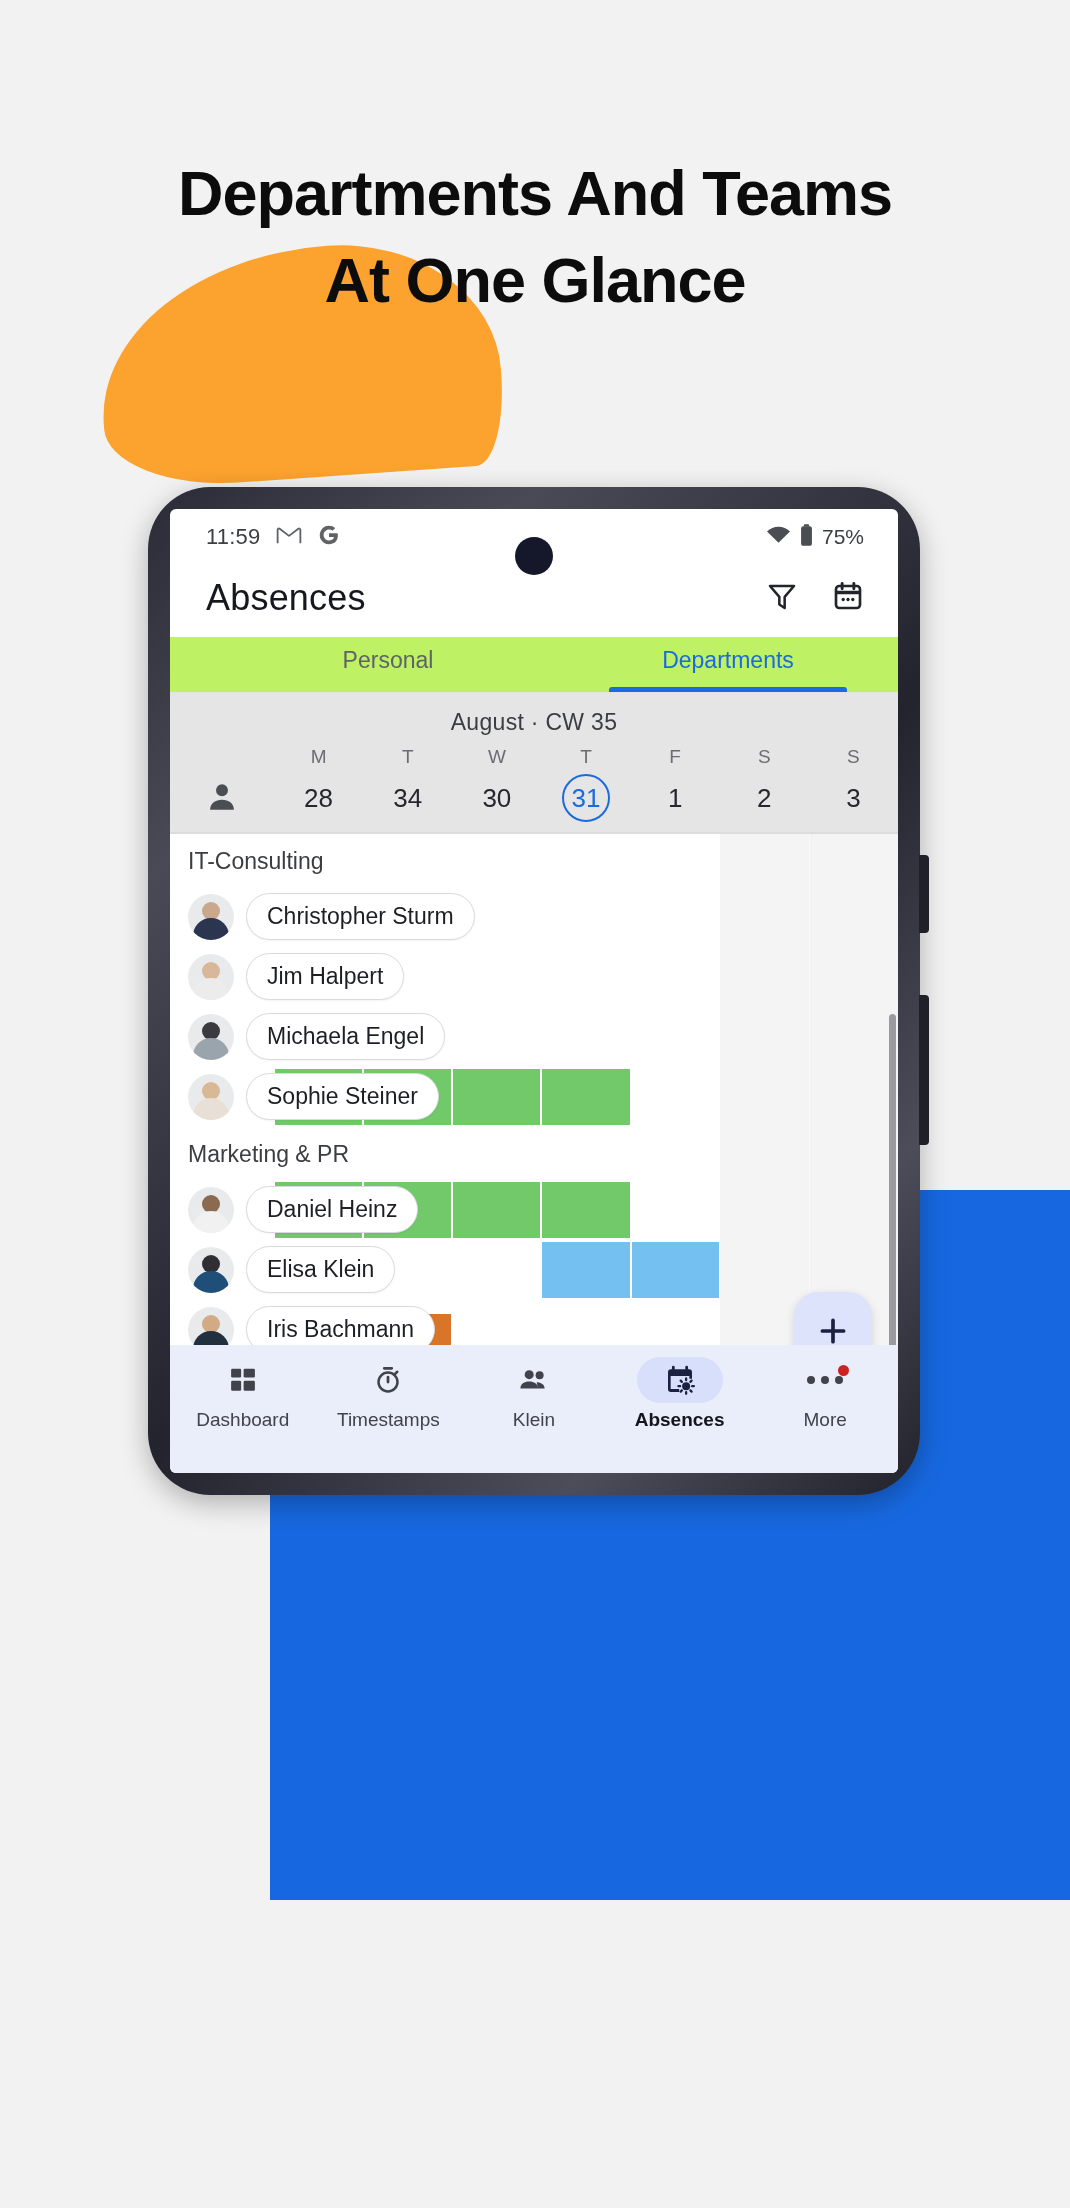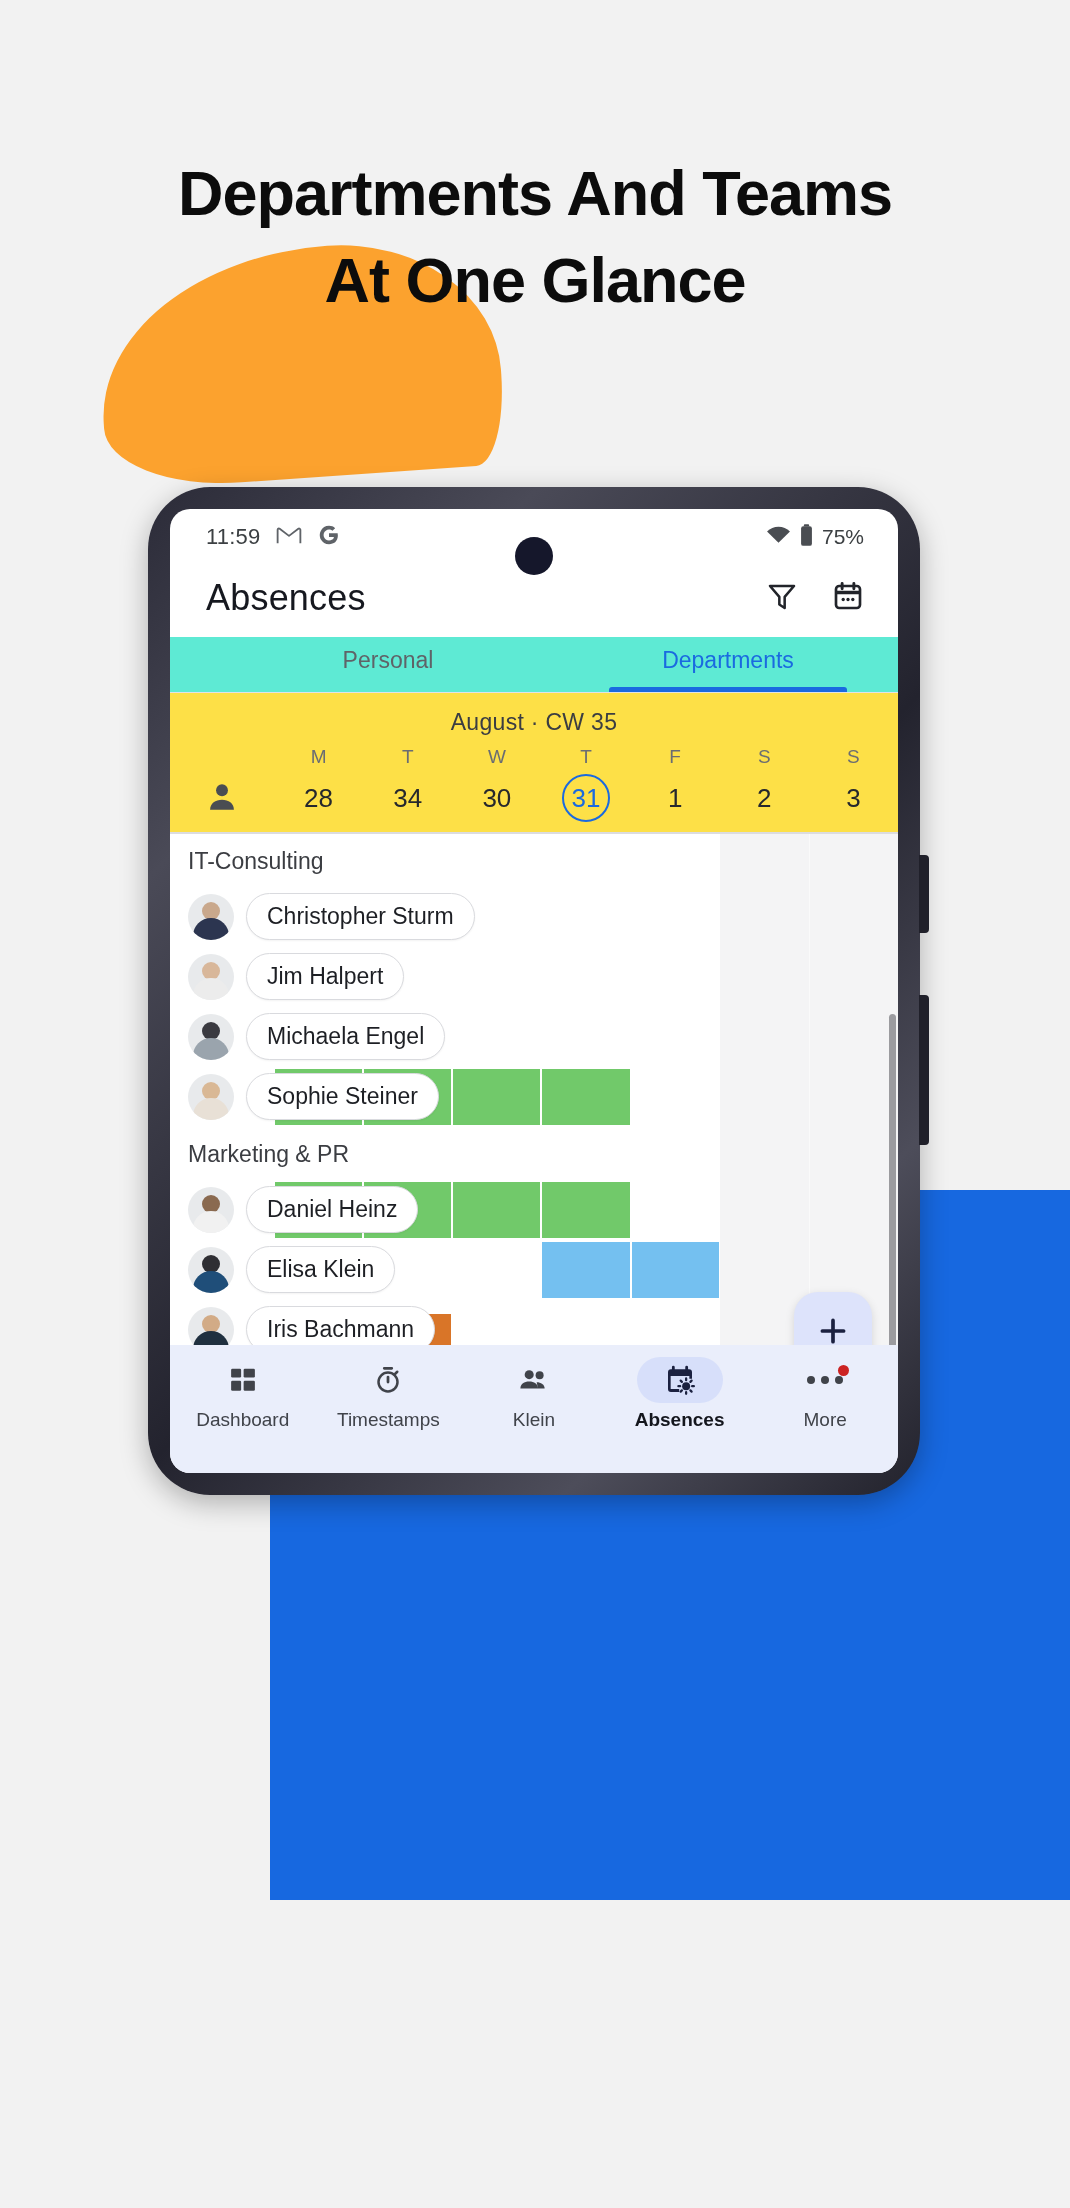--- a/index.html
+++ b/index.html
@@ -57,21 +57,21 @@
     background: #20202a; border-radius: 0 4px 4px 0; z-index: 11;
   }
   .phone-btn-2 {
     position: absolute; right: -9px; top: 508px; width: 10px; height: 150px;
     background: #20202a; border-radius: 0 4px 4px 0; z-index: 11;
   }
   .screen {
     position: absolute; left: 22px; top: 22px;
     width: 728px; height: 964px;
     background: #ffffff;
-    border-radius: 20px;
+    border-radius: 6px;
     overflow: hidden;
   }
 
   
   .statusbar {
     position: relative; height: 56px; width: 100%;
     display: flex; align-items: center;
     padding: 0 34px 0 36px;
     color: #5f6368;
     font-size: 21px;
@@ -89,34 +89,34 @@
   
   .appbar {
     display: flex; align-items: center;
     padding: 12px 34px 18px 36px;
     background: #fff;
   }
   .appbar-title { font-size: 36px; color: #16181f; letter-spacing: .2px; }
   .appbar-actions { margin-left: auto; display: flex; align-items: center; gap: 34px; }
 
   
-  .tabs { display: flex; background: #5eead4; padding-left: 48px; }
+  .tabs { display: flex; background: #bef264; padding-left: 48px; }
   .tab {
     flex: 1; text-align: center; padding: 10px 0 18px;
     font-size: 23px; color: #5f6368; position: relative;
   }
   .tab.active { color: #1a6ae0; }
   .tab.active::after {
     content: ""; position: absolute; left: 15%; right: 15%; bottom: 0;
     height: 5px; background: #1a6ae0; border-radius: 3px 3px 0 0;
   }
   .tabs-divider { height: 1px; background: #e3e3e6; }
 
   
-  .calstrip { background:#fde047; padding-top: 8px; }
+  .calstrip { background:#e5e5e5; padding-top: 8px; }
   .cal-month {
     text-align: center; font-size: 23px; color: #3b3d42;
     padding: 8px 0 10px; letter-spacing: .3px;
   }
   .cal-grid {
     display: grid;
     grid-template-columns: 104px repeat(7, 1fr);
     align-items: end;
   }
   .cal-person-icon { display: flex; justify-content: center; align-items: center; padding-bottom: 8px; }

